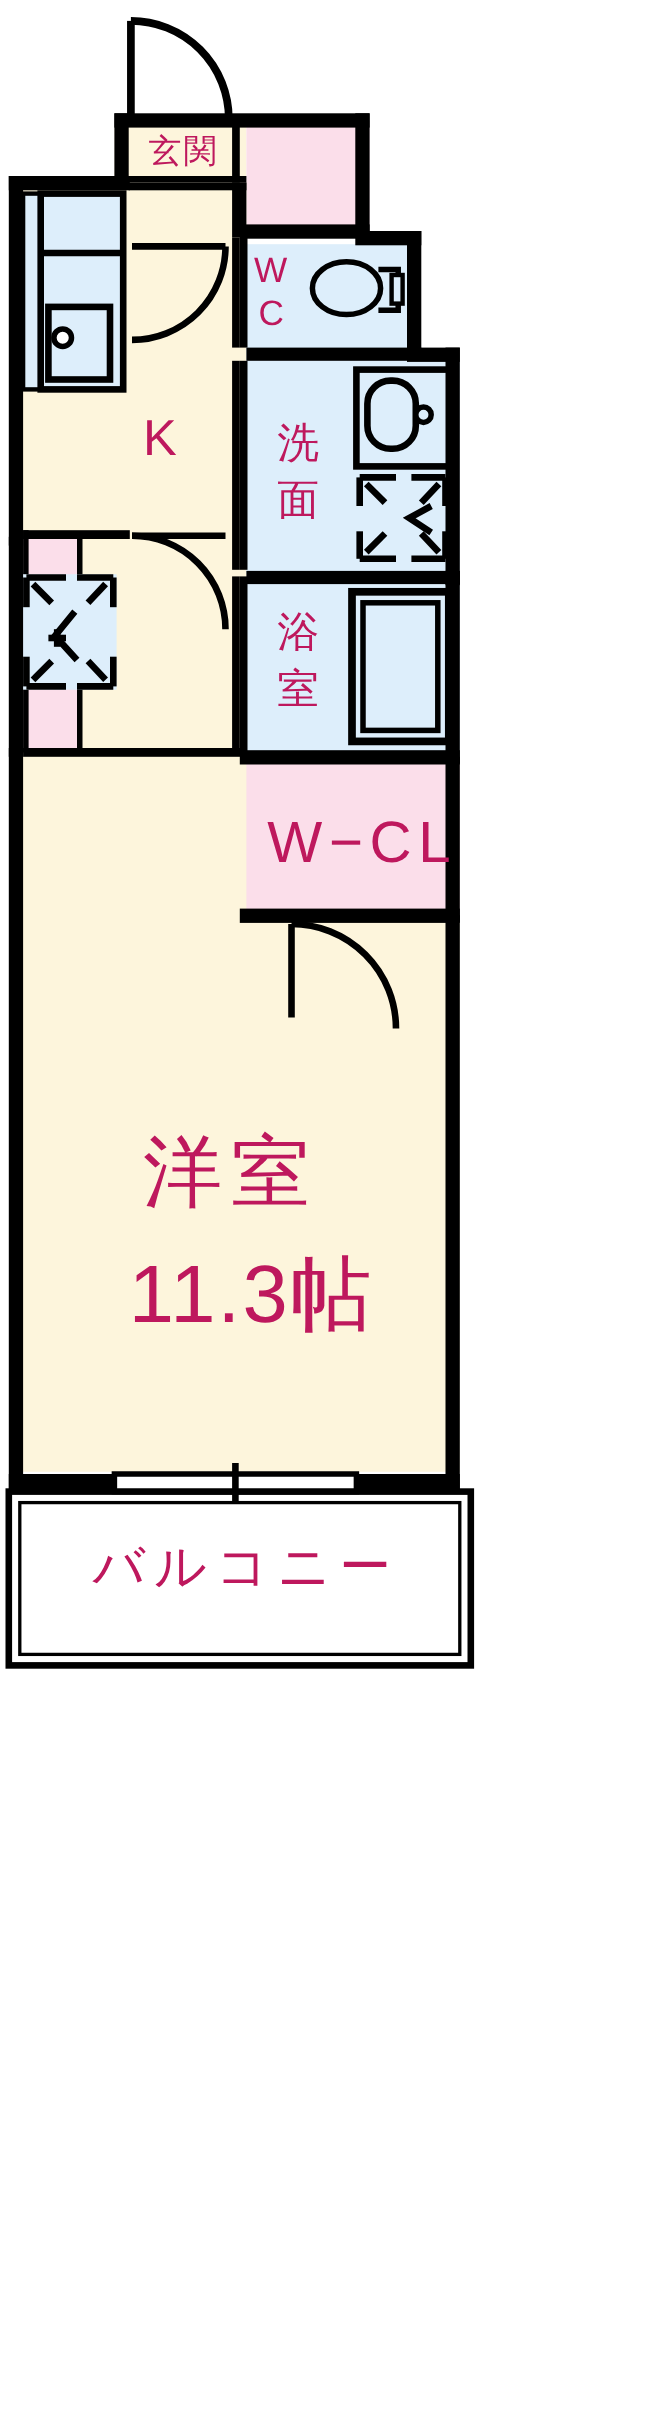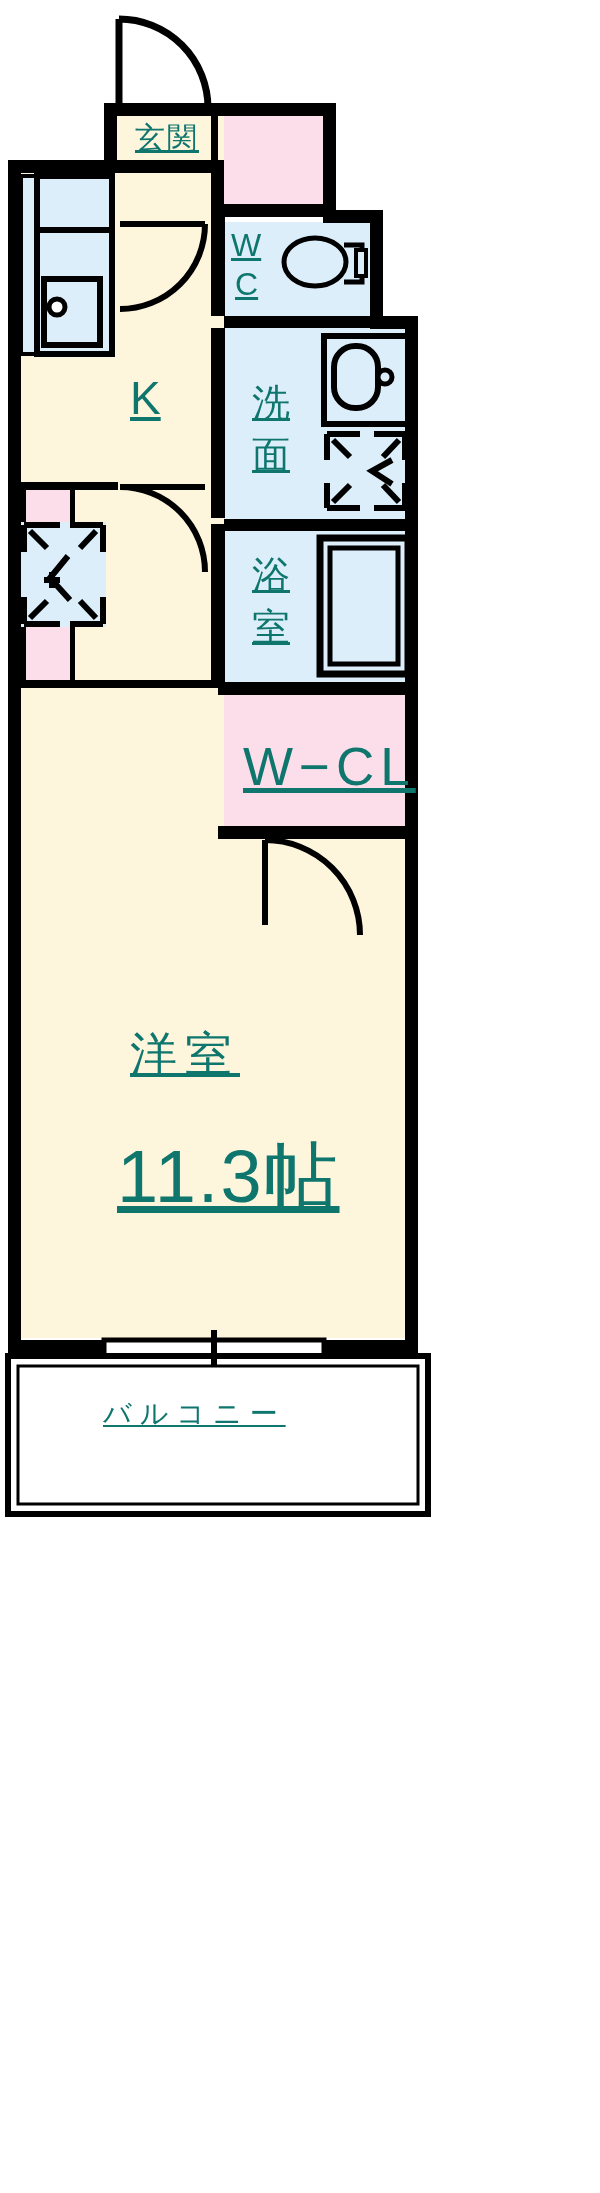--- a/index.html
+++ b/index.html
@@ -1,19 +1,19 @@
 <!DOCTYPE html>
 <html><head>
 <meta charset="utf-8">
 <style>
   html,body{margin:0;padding:0;background:#ffffff;}
   body{width:600px;height:2193px;position:relative;
        font-family:"Liberation Sans","DejaVu Sans",sans-serif;}
   #plan{position:absolute;left:0;top:0;width:600px;height:2193px;}
-  .lbl{position:absolute;color:#0f766e;white-space:nowrap;line-height:1;text-decoration:underline;}
+  .lbl{position:absolute;color:#be185d;white-space:nowrap;line-height:1;}
 </style>
 </head>
 <body>
 
 <svg id="plan" viewBox="0 0 600 2193" xmlns="http://www.w3.org/2000/svg">
 
   <g>
 
     <rect x="104" y="110" width="120" height="56" fill="#fdf5dc"></rect>
 
@@ -210,16 +210,16 @@
 <div class="lbl" style="left:235px;top:268px;font-size:32px;">C</div>
 
 <div class="lbl" style="left:252px;top:384px;font-size:38px;">洗</div>
 <div class="lbl" style="left:252px;top:436px;font-size:38px;">面</div>
 
 <div class="lbl" style="left:252px;top:556px;font-size:38px;">浴</div>
 <div class="lbl" style="left:252px;top:608px;font-size:38px;">室</div>
 
 <div class="lbl" style="left:243px;top:740px;font-size:53px;letter-spacing:6px;">W−CL</div>
 
-<div class="lbl" style="left:130px;top:1030px;font-size:47px;letter-spacing:8px;">洋室</div>
+<div class="lbl" style="left:130px;top:1030px;font-size:72px;letter-spacing:8px;">洋室</div>
 <div class="lbl" style="left:117px;top:1140px;font-size:74px;letter-spacing:2px;">11.3帖</div>
 
-<div class="lbl" style="left:103px;top:1400px;font-size:28px;letter-spacing:8px;">バルコニー</div>
+<div class="lbl" style="left:84px;top:1400px;font-size:47px;letter-spacing:8px;">バルコニー</div>
 
 </body></html>

